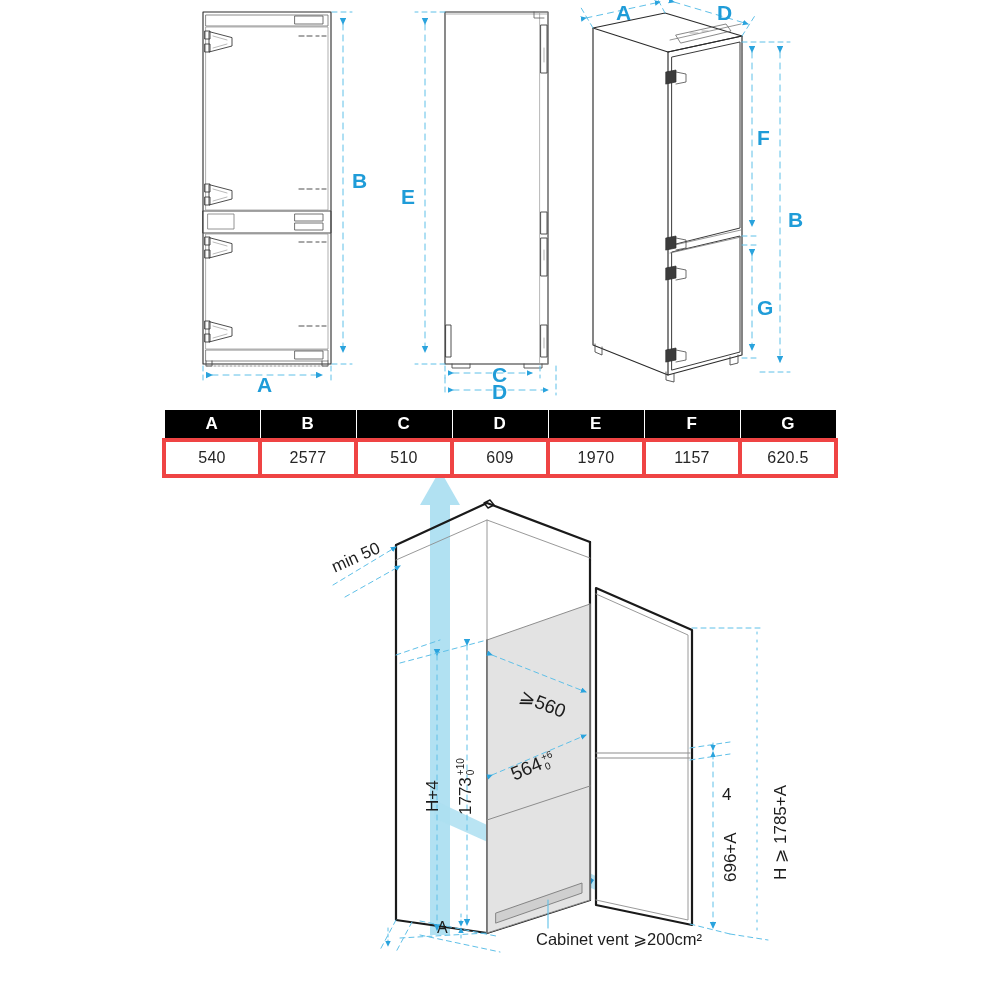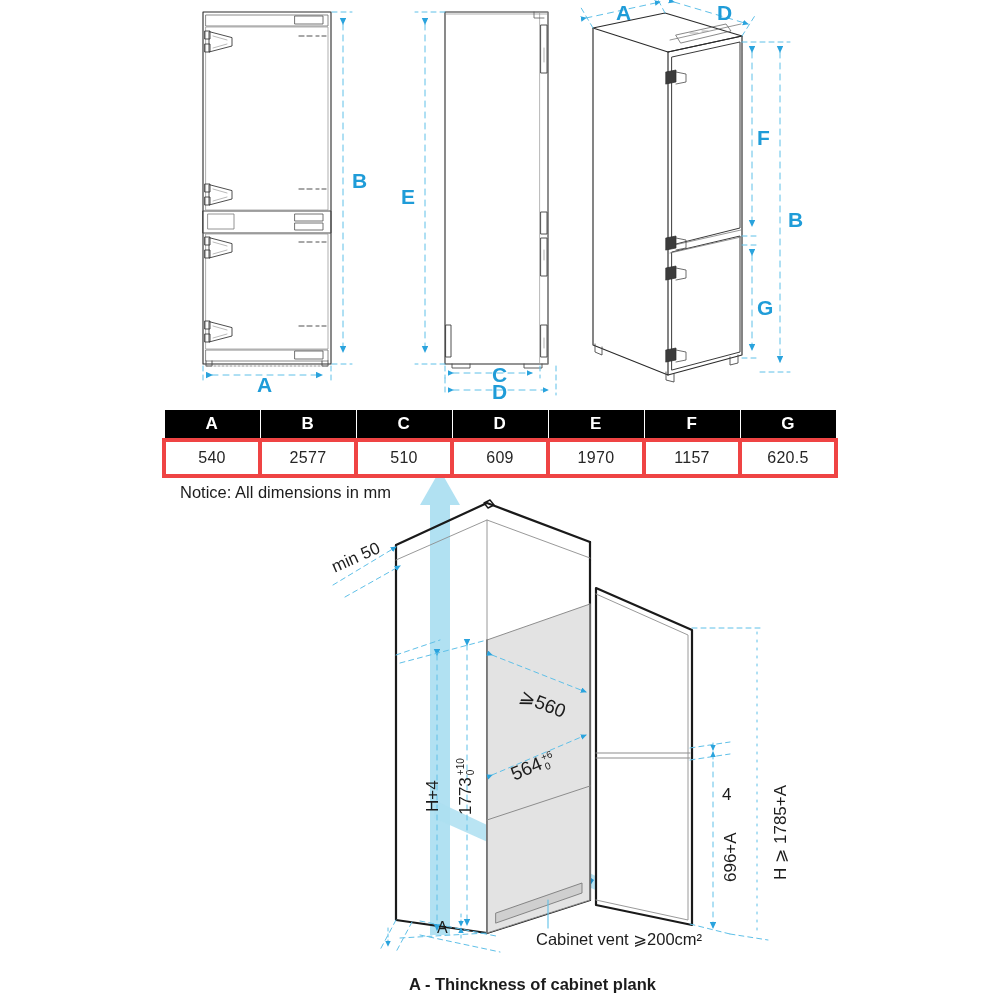--- a/index.html
+++ b/index.html
@@ -443,21 +443,20 @@
         <td>2577</td>
         <td>510</td>
         <td>609</td>
         <td>1970</td>
         <td>1157</td>
         <td>620.5</td>
       </tr>
     </tbody>
   </table>
 
-  <div class="note">Notice: All dimensions in mm</div>
 
   <div class="dimtext rotneg" style="left:329px; top:560px; transform: rotate(-24deg);">min 50</div>
 
   <div class="dimtext" style="left:424px; top:812px; transform: rotate(-90deg); transform-origin: left top;">H+4</div>
 
   <div class="dimtext" style="left:456px; top:815px; transform: rotate(-90deg); transform-origin: left top;">
     <span>1773</span><span class="tol"><span>+10</span><br><span>0</span></span>
   </div>
 
   <div class="dimtext" style="left:524px; top:686px; transform: rotate(21deg); transform-origin: left top; font-size:19px;">⩾560</div>
@@ -469,15 +468,14 @@
   <div class="dimtext" style="left:722px; top:786px;">4</div>
 
   <div class="dimtext" style="left:722px; top:882px; transform: rotate(-90deg); transform-origin: left top;">696+A</div>
 
   <div class="dimtext" style="left:772px; top:880px; transform: rotate(-90deg); transform-origin: left top;">H ⩾ 1785+A</div>
 
   <div class="dimtext" style="left:437px; top:920px; font-size:16px;">A</div>
 
   <div class="vent-label">Cabinet vent  ⩾200cm²</div>
 
-  <div class="caption">A - Thinckness of cabinet plank</div>
 
 </div>
 
 </body></html>

